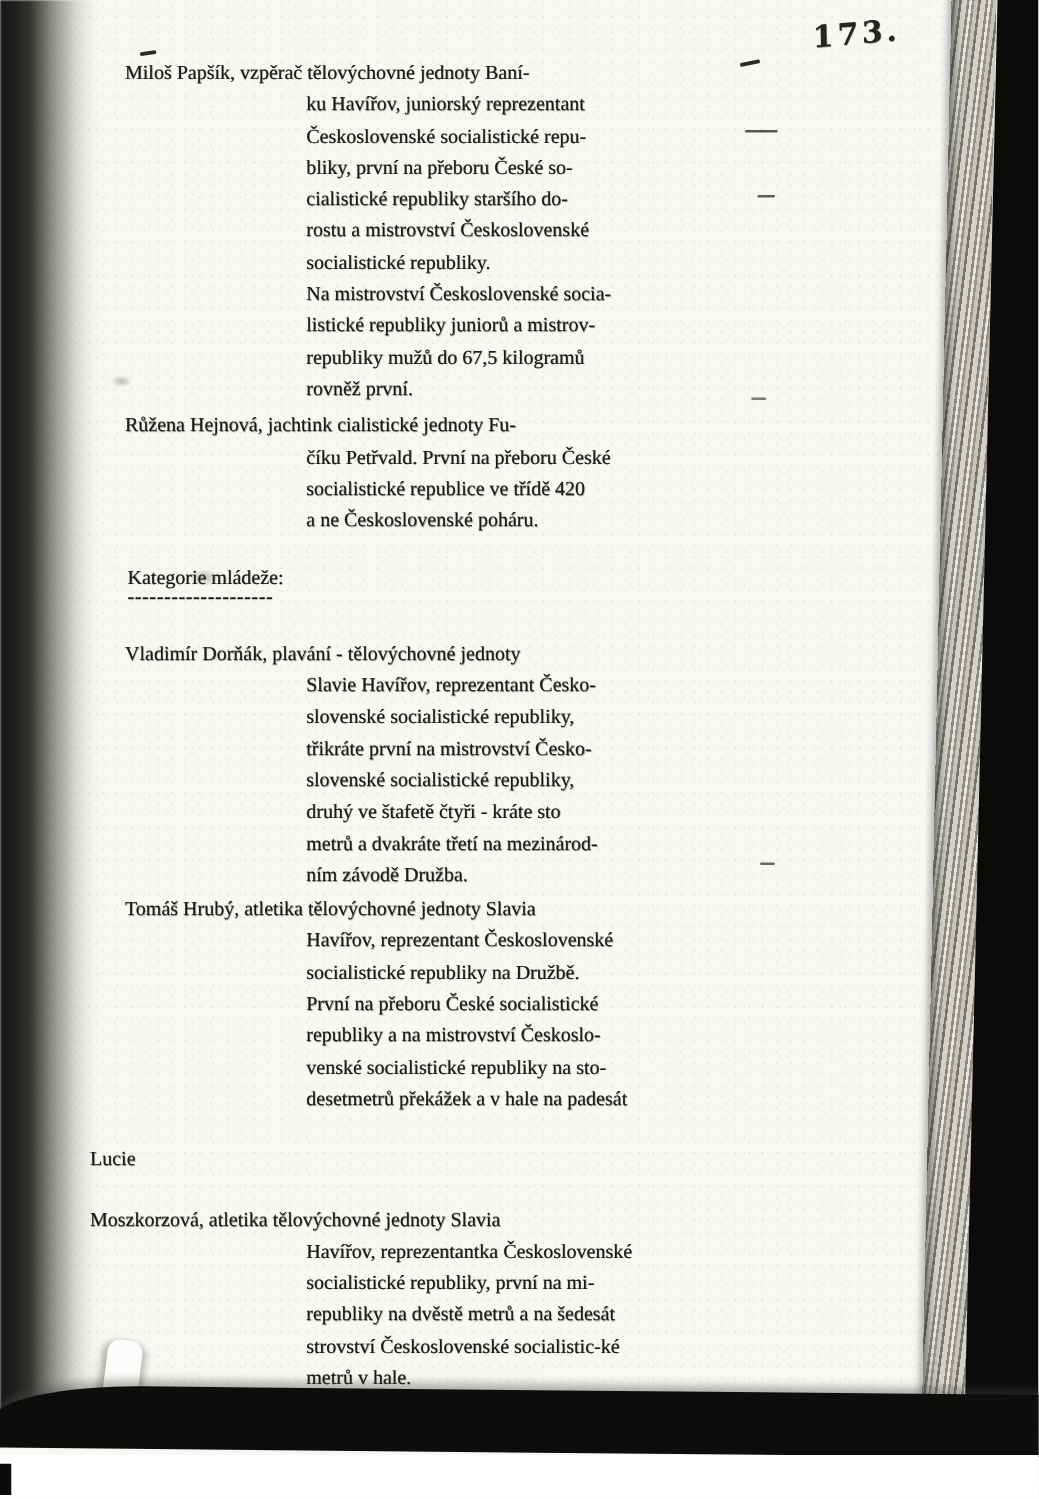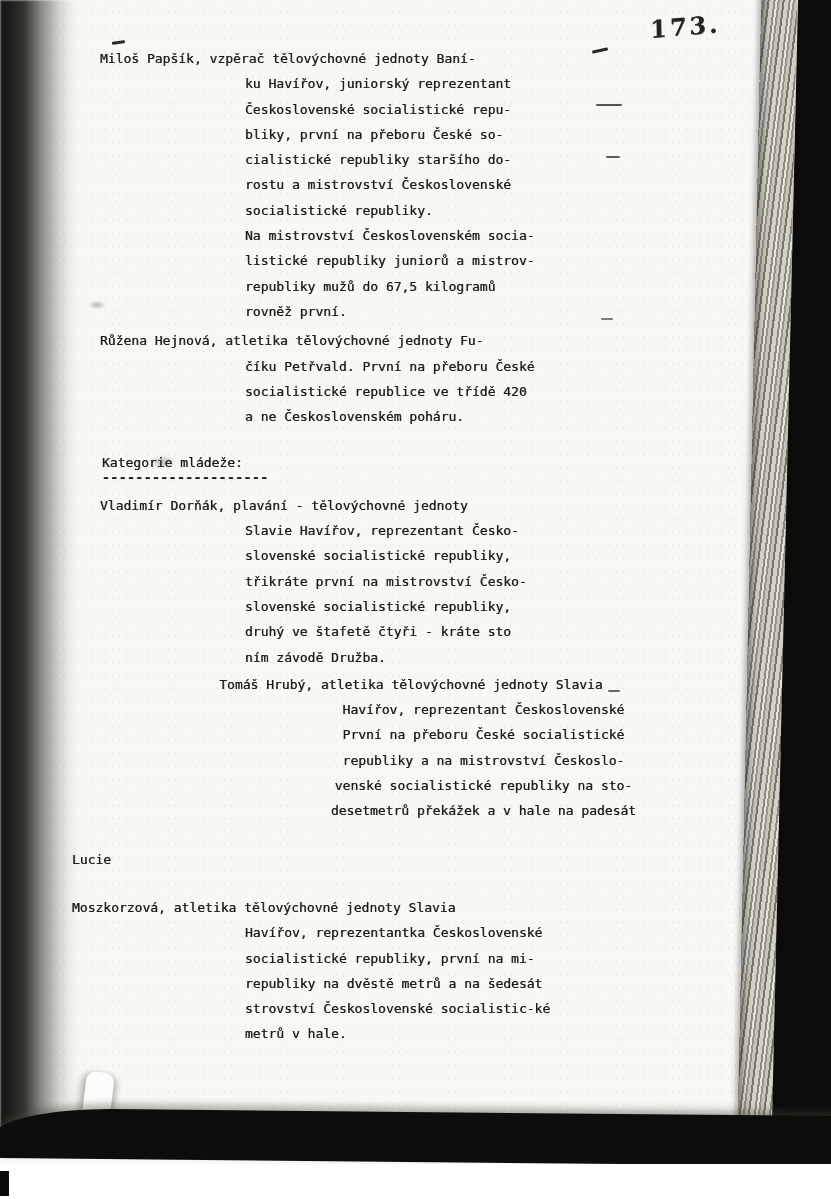--- a/index.html
+++ b/index.html
@@ -81,31 +81,32 @@
     font-size: 24px; font-weight: 600;
     letter-spacing: 3px;
     color: #242422;
     transform: rotate(-5deg) skewX(-4deg);
     text-shadow: 0.5px 0.5px 0.6px rgba(30,30,28,.6);
   }
   
   .text-column {
     position: absolute; left: 72px; top: 46px;
     width: 650px;
-    font-size: 13px;
+    font-size: 16px;
     line-height: 25.3px;
     color: #1b1b19;
     text-shadow: 0.45px 0.45px 0.55px rgba(25,25,22,.5), -0.2px 0 0.4px rgba(25,25,22,.28);
     white-space: nowrap;
+    font-family: Liberation Serif, serif;
   }
   .block { margin: 0; }
   .block:nth-child(2) { margin-top: 4px; }
   .block:nth-child(3) { margin-top: 21px; }
-  .block:nth-child(4) { margin-top: 9px; }
-  .block:nth-child(5) { margin-top: 2px; text-align: center; }
+  .block:nth-child(4) { margin-top: 27px; }
+  .block:nth-child(5) { margin-top: 2px; }
   .block:nth-child(6) { margin-top: 14px; }
   .line { white-space: pre; }
   .line.cont { padding-left: 173px; }
   .entry .name-only, .entry .first { padding-left: 28px; }
   .entry.outdent .name-only, .entry.outdent .first { padding-left: 0; margin-top: 23px; }
   .heading-text { padding-left: 30px; }
   .heading-underline {
     padding-left: 30px;
     line-height: 13px;
     font-weight: bold;
@@ -140,47 +141,49 @@
 
   <div class="text-column" id="text-column">
       <div class="block entry">
         <div class="line first"><span>Miloš Papšík,</span><span> vzpěrač tělovýchovné jednoty Baní-</span></div>
         <div class="line cont">ku Havířov, juniorský reprezentant</div>
         <div class="line cont">Československé socialistické repu-</div>
         <div class="line cont">bliky, první na přeboru České so-</div>
         <div class="line cont">cialistické republiky staršího do-</div>
         <div class="line cont">rostu a mistrovství Československé</div>
         <div class="line cont">socialistické republiky.</div>
-        <div class="line cont">Na mistrovství Československém socia-</div>
+        <div class="line cont">Na mistrovství Československé socia-</div>
         <div class="line cont">listické republiky juniorů a mistrov-</div>
         <div class="line cont">republiky mužů do 67,5 kilogramů</div>
         <div class="line cont">rovněž první.</div>
       </div>
       <div class="block entry">
-        <div class="line first"><span>Růžena Hejnová,</span><span> atletika tělovýchovné jednoty Fu-</span></div>
+        <div class="line first"><span>Růžena Hejnová,</span><span> jachtink cialistické jednoty Fu-</span></div>
         <div class="line cont">číku Petřvald. První na přeboru České</div>
         <div class="line cont">socialistické republice ve třídě 420</div>
-        <div class="line cont">a ne Československém poháru.</div>
+        <div class="line cont">a ne Československé poháru.</div>
       </div>
       <div class="block heading">
         <div class="line heading-text">Kategorie mládeže:</div>
         <div class="line heading-underline">--------------------</div>
       </div>
       <div class="block entry">
         <div class="line first"><span>Vladimír Dorňák,</span><span> plavání - tělovýchovné jednoty</span></div>
         <div class="line cont">Slavie Havířov, reprezentant Česko-</div>
         <div class="line cont">slovenské socialistické republiky,</div>
         <div class="line cont">třikráte první na mistrovství Česko-</div>
         <div class="line cont">slovenské socialistické republiky,</div>
         <div class="line cont">druhý ve štafetě čtyři - kráte sto</div>
+        <div class="line cont">metrů a dvakráte třetí na mezinárod-</div>
         <div class="line cont">ním závodě Družba.</div>
       </div>
       <div class="block entry">
         <div class="line first"><span>Tomáš Hrubý,</span><span> atletika tělovýchovné jednoty Slavia</span></div>
         <div class="line cont">Havířov, reprezentant Československé</div>
+        <div class="line cont">socialistické republiky na Družbě.</div>
         <div class="line cont">První na přeboru České socialistické</div>
         <div class="line cont">republiky a na mistrovství Českoslo-</div>
         <div class="line cont">venské socialistické republiky na sto-</div>
         <div class="line cont">desetmetrů překážek a v hale na padesát</div>
       </div>
       <div class="block entry outdent">
         <div class="line name-only"><span>Lucie</span></div>
         <div class="line first"><span>Moszkorzová,</span><span> atletika tělovýchovné jednoty Slavia</span></div>
         <div class="line cont">Havířov, reprezentantka Československé</div>
         <div class="line cont">socialistické republiky, první na mi-</div>

